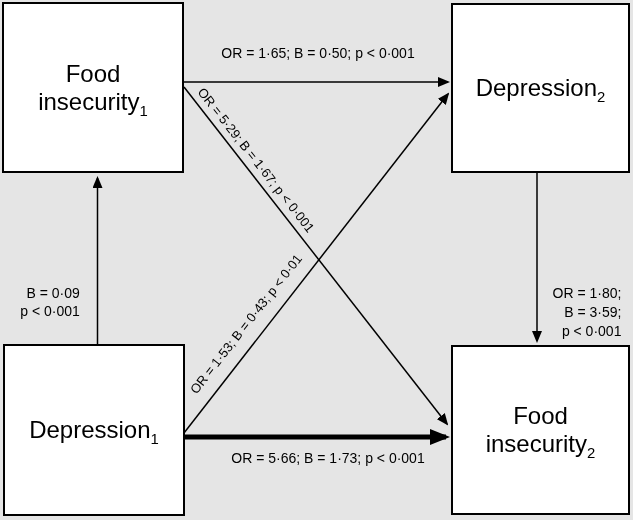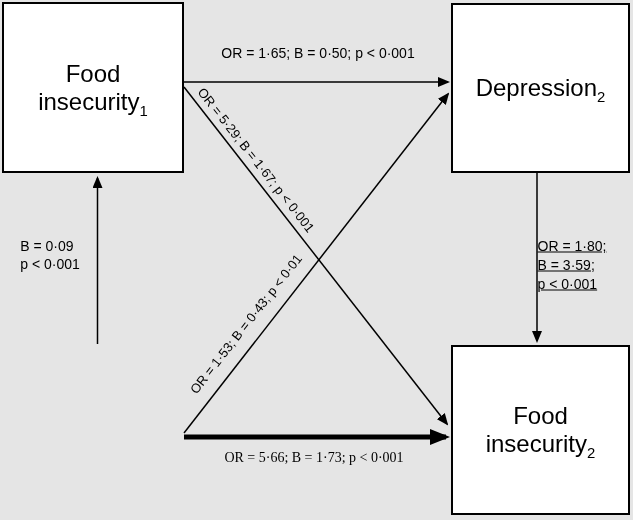--- a/index.html
+++ b/index.html
@@ -42,22 +42,23 @@
     font-size: 62%;
     line-height: 0;
   }
   .edge-label {
     position: absolute;
     white-space: nowrap;
     font-size: 14px;
     transform: translate(-50%, -50%);
   }
   .edge-label.multiline {
-    text-align: left;
+    text-align: right;
     line-height: 19px;
+    margin-top: 47px;
   }
   .edge-label.rot-down {
     font-size: 13px;
     transform: translate(-50%, -50%) rotate(51.8deg);
   }
   .edge-label.rot-up {
     font-size: 13px;
     transform: translate(-50%, -50%) rotate(-52deg);
   }
   .edge-label span { display: block; }
@@ -91,40 +92,45 @@
       <span>insecurity</span><sub>1</sub>
     </div>
   </div>
 
   <div class="box" style="left:451px; top:3px; width:179px; height:170px;">
     <div>
       <span>Depression</span><sub>2</sub>
     </div>
   </div>
 
+  <div class="box" style="left:3px; top:344px; width:182px; height:172px;">
+    <div>
+      <span>Depression</span><sub>1</sub>
+    </div>
+  </div>
 
   <div class="box" style="left:451px; top:345px; width:179px; height:170px;">
     <div>
       <span>Food</span><br>
       <span>insecurity</span><sub>2</sub>
     </div>
   </div>
 
   <div class="edge-label" style="left:318px; top:53px;">OR = 1·65; B = 0·50; p &lt; 0·001</div>
 
   <div class="edge-label rot-down" style="left:256px; top:160px;">OR = 5·29; B = 1·67; p &lt; 0·001</div>
 
   <div class="edge-label rot-up" style="left:246px; top:324px;">OR = 1·53; B = 0·43; p &lt; 0·01</div>
 
-  <div class="edge-label" style="left:314px; top:458px;font-family:Liberation Serif, serif;">OR = 5·66; B = 1·73; p &lt; 0·001</div>
+  <div class="edge-label" style="left:328px; top:458px;">OR = 5·66; B = 1·73; p &lt; 0·001</div>
 
   <div class="edge-label multiline" style="left:50px; top:255px; line-height:18px;">
     <span>B = 0·09</span>
     <span>p &lt; 0·001</span>
   </div>
 
-  <div class="edge-label multiline" style="left:572px; top:265px;text-decoration:underline;">
+  <div class="edge-label multiline" style="left:587px; top:265px;">
     <span>OR = 1·80;</span>
     <span>B = 3·59;</span>
     <span>p &lt; 0·001</span>
   </div>
 
 </div>
 
 </body></html>

